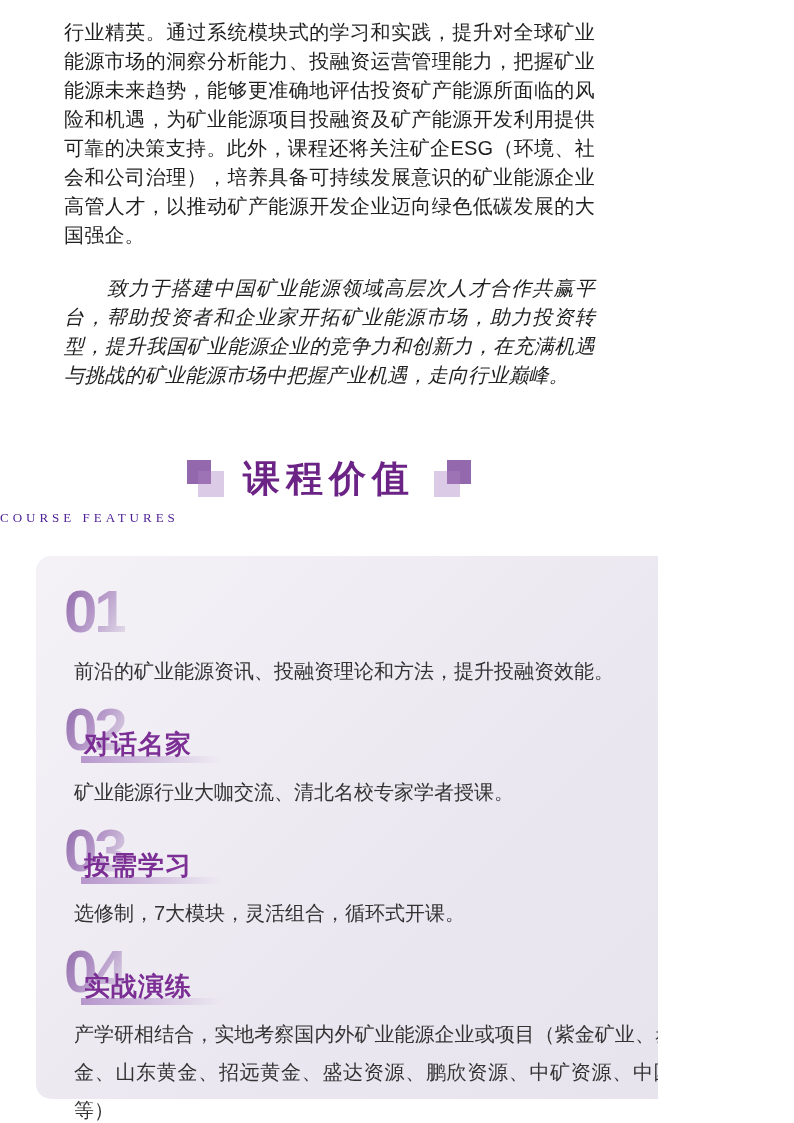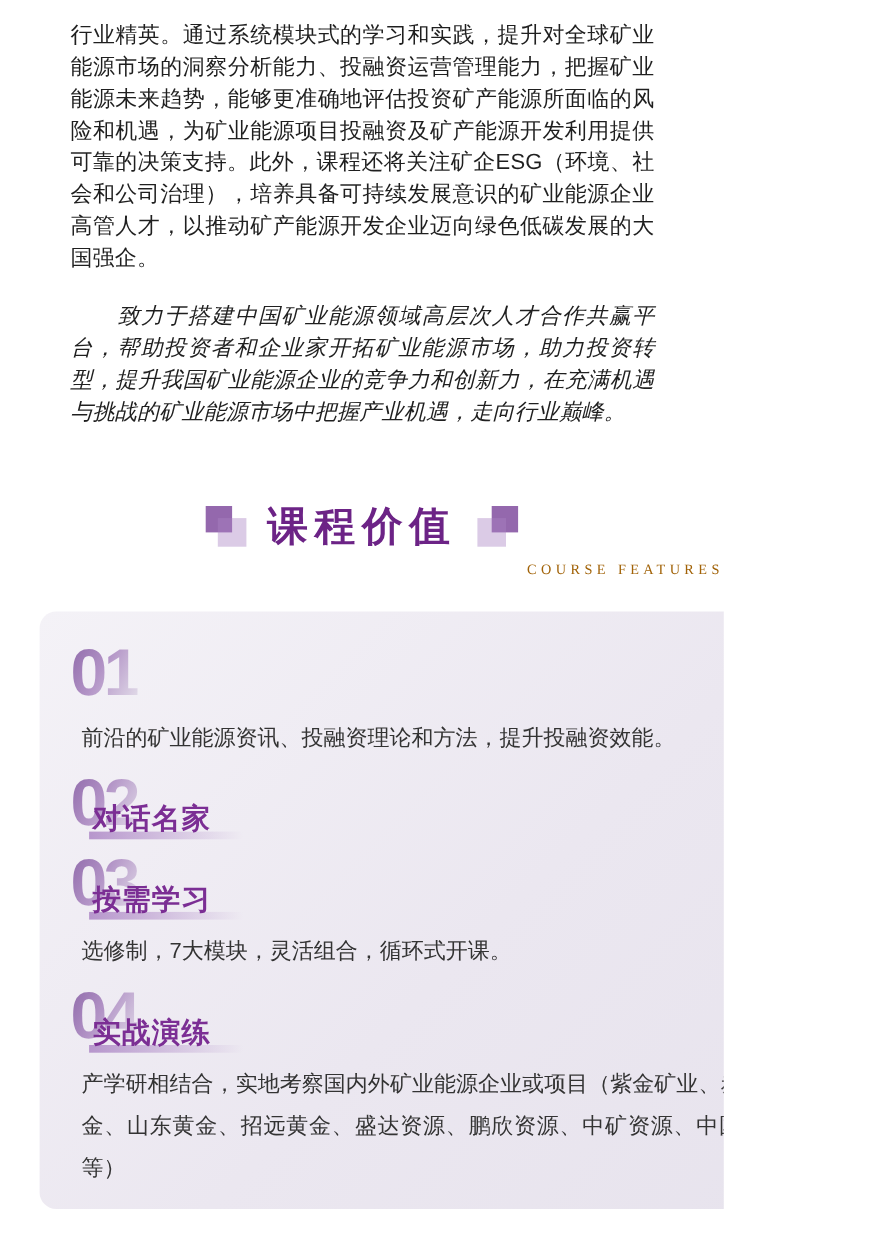--- a/index.html
+++ b/index.html
@@ -46,25 +46,25 @@
   .section-title {
     margin: 0;
     font-family: "Liberation Serif", serif;
     font-size: 37px;
     font-weight: 700;
     color: #6c2386;
     letter-spacing: 6px;
   }
   .section-subtitle {
     margin-top: 6px;
-    text-align: right;
+    text-align: left;
     font-family: "Liberation Serif", serif;
     font-size: 13px;
     letter-spacing: 4px;
-    color: #a16207;
+    color: #4c1d95;
   }
 
   
   .features-box {
     margin: 30px auto 0 36px;
     width: 721px;
     height: 543px;
     border-radius: 15px;
     background: linear-gradient(135deg, #f4f2f7 0%, #ebe7f0 55%, #e7e3ed 100%);
     padding: 26px 42px 12px 38px;
@@ -144,20 +144,21 @@
       <div class="num">01</div>
       <p class="fdesc">前沿的矿业能源资讯、投融资理论和方法，提升投融资效能。</p>
     </div>
 
     <div class="feature">
       <div class="num">02</div>
       <div class="title-row">
         <span class="underbar"></span>
         <span class="ftitle">对话名家</span>
       </div>
+      <p class="fdesc">矿业能源行业大咖交流、清北名校专家学者授课。</p>
     </div>
 
     <div class="feature">
       <div class="num">03</div>
       <div class="title-row">
         <span class="underbar"></span>
         <span class="ftitle">按需学习</span>
       </div>
       <p class="fdesc">选修制，7大模块，灵活组合，循环式开课。</p>
     </div>

